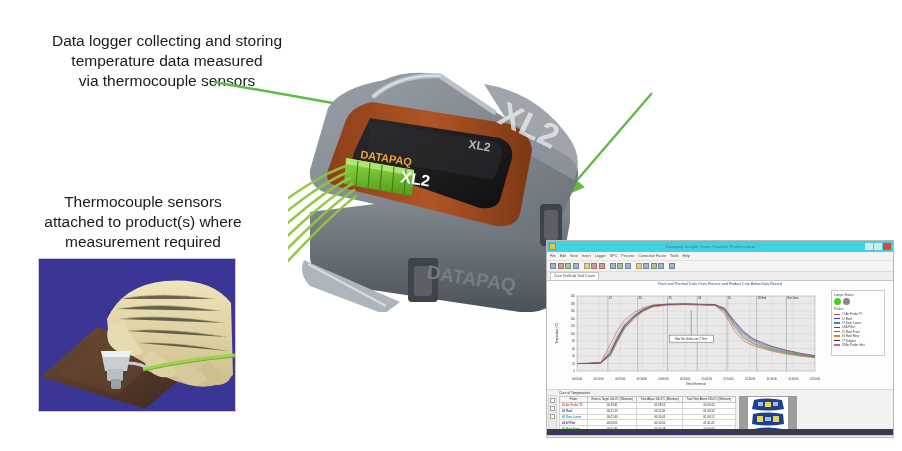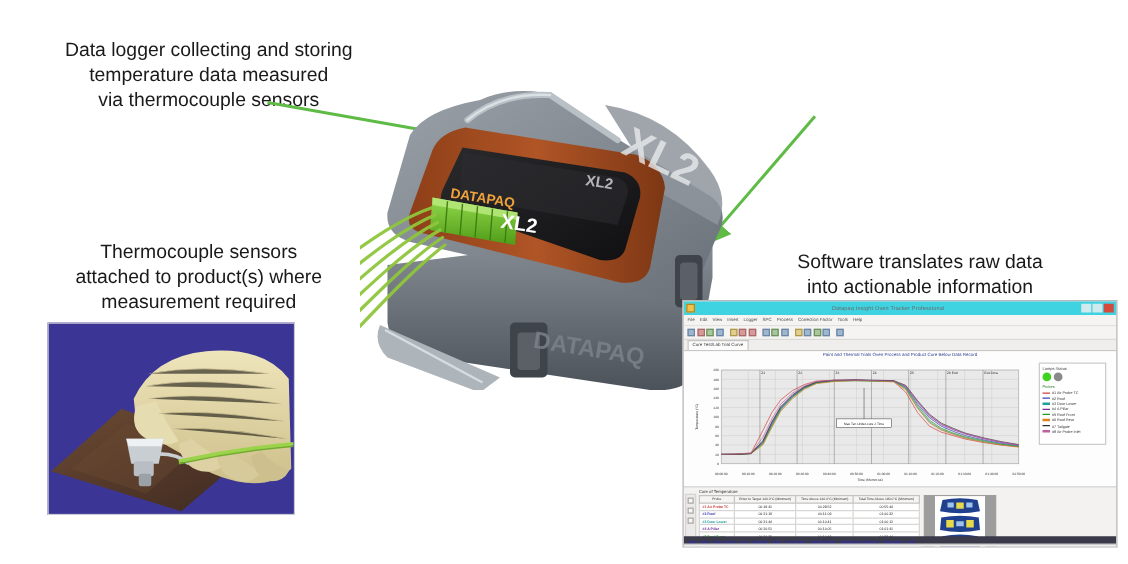--- a/index.html
+++ b/index.html
@@ -66,26 +66,24 @@
 </head>
 <body>
 
 <div class="stage">
 
   <div class="callout" style="left:26px;top:31px;width:282px;">Data logger collecting and storing
 temperature data measured
 via thermocouple sensors</div>
 
 
-  <div class="callout" style="left:36px;top:192px;width:246px;">Thermocouple sensors
+  <div class="callout" style="left:20px;top:192px;width:246px;">Thermocouple sensors
 attached to product(s) where
 measurement required</div>
 
-  <div class="callout" style="left:600px;top:200px;width:272px;">Software translates raw data
-into actionable information</div>
 
   <svg class="arrow-svg" style="left:0;top:0;" width="902" height="451">
     <defs>
       <marker id="ah" markerWidth="9" markerHeight="9" refX="7" refY="4.5" orient="auto">
         <path d="M0,0 L9,4.5 L0,9 Z" fill="#5fbb46"></path>
       </marker>
     </defs>
     <line x1="214" y1="82" x2="372" y2="110" stroke="#5fbb46" stroke-width="2.4" marker-end="url(#ah)"></line>
     <line x1="652" y1="93" x2="566" y2="193" stroke="#5fbb46" stroke-width="2.4" marker-end="url(#ah)"></line>
   </svg>

